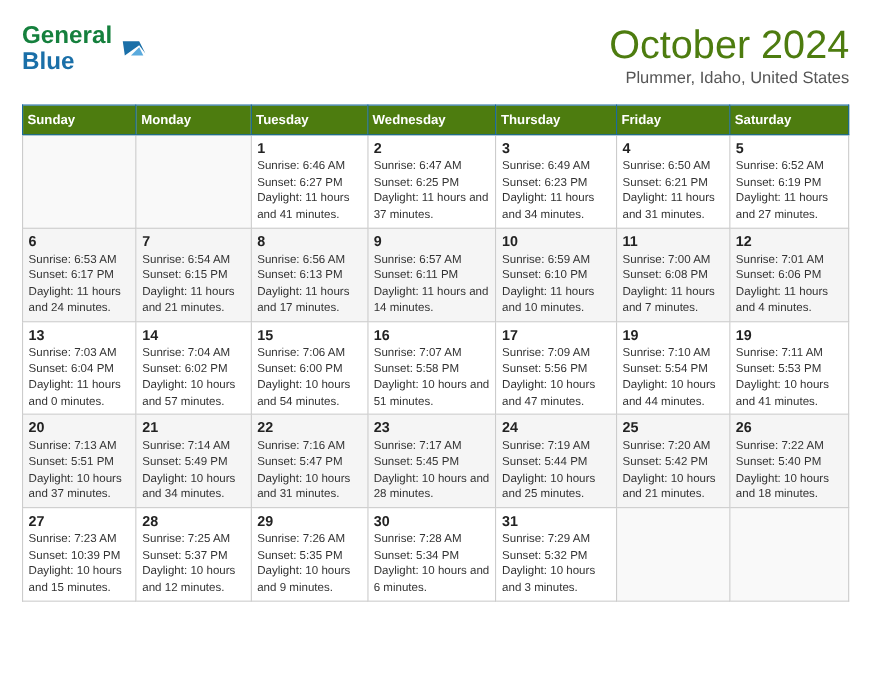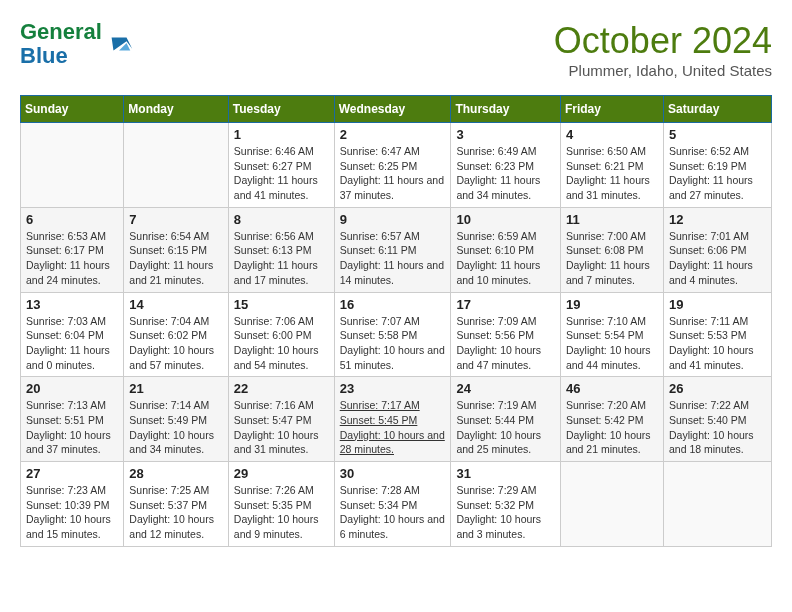--- a/index.html
+++ b/index.html
@@ -256,32 +256,32 @@
 Daylight: 10 hours and 34 minutes.</div>
         </td>
         <td>
           <div class="day-num">22</div>
           <div class="day-info" style="white-space: pre-line;">Sunrise: 7:16 AM
 Sunset: 5:47 PM
 Daylight: 10 hours and 31 minutes.</div>
         </td>
         <td>
           <div class="day-num">23</div>
-          <div class="day-info" style="white-space: pre-line; text-decoration: underline;">Sunrise: 7:17 AM
+          <div class="day-info" style="white-space: pre-line;">Sunrise: 7:17 AM
 Sunset: 5:45 PM
 Daylight: 10 hours and 28 minutes.</div>
         </td>
         <td>
           <div class="day-num">24</div>
           <div class="day-info" style="white-space: pre-line;">Sunrise: 7:19 AM
 Sunset: 5:44 PM
 Daylight: 10 hours and 25 minutes.</div>
         </td>
         <td>
-          <div class="day-num">46</div>
+          <div class="day-num">25</div>
           <div class="day-info" style="white-space: pre-line;">Sunrise: 7:20 AM
 Sunset: 5:42 PM
 Daylight: 10 hours and 21 minutes.</div>
         </td>
         <td>
           <div class="day-num">26</div>
           <div class="day-info" style="white-space: pre-line;">Sunrise: 7:22 AM
 Sunset: 5:40 PM
 Daylight: 10 hours and 18 minutes.</div>
         </td>

